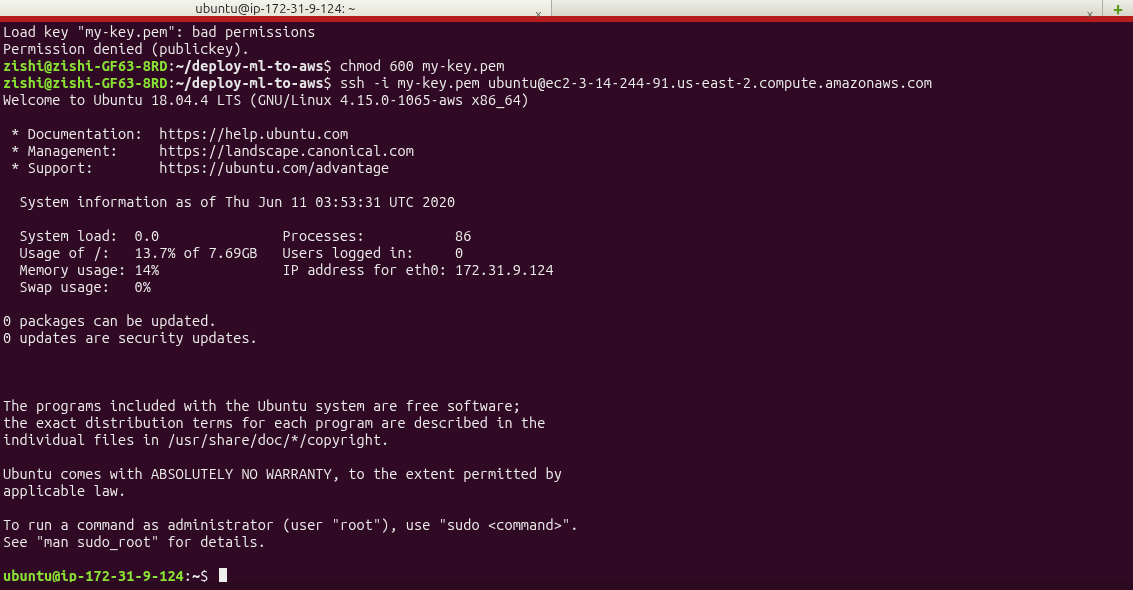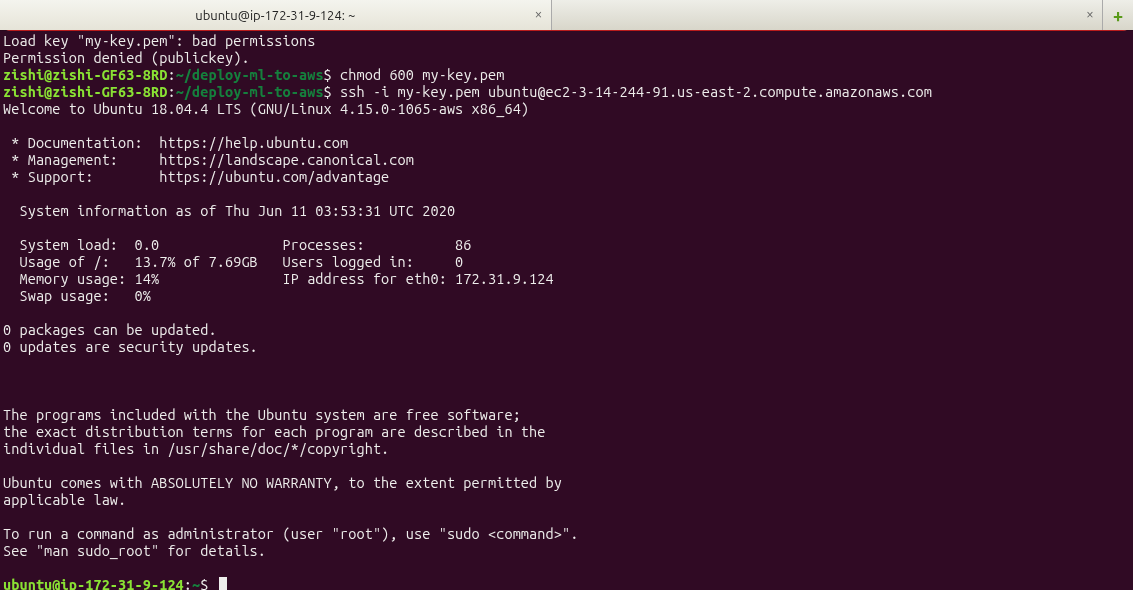--- a/index.html
+++ b/index.html
@@ -5,24 +5,23 @@
   * { margin: 0; padding: 0; box-sizing: border-box; }
   body {
     font-family: "Ubuntu Mono", "DejaVu Sans Mono", monospace;
     background: #2b0a1f;
     width: 1133px;
     height: 590px;
     overflow: hidden;
   }
   .tab-bar {
     display: flex;
-    height: 31px;
+    height: 22px;
     background: #d0d0c8;
-    border-bottom: 1px solid #b91c1c;
-    border-radius: 10px;
+    border-bottom: 6px solid #b91c1c;
   }
   .tab {
     flex: 1;
     display: flex;
     align-items: center;
     justify-content: center;
     position: relative;
     font-family: "Ubuntu", sans-serif;
     font-size: 13px;
     color: #444;
@@ -57,21 +56,21 @@
     color: #eeeeec;
     font-size: 14.5px;
     line-height: 17px;
     padding: 1px 3px;
     white-space: pre;
     height: 560px;
     overflow: hidden;
     letter-spacing: 0.1px;
   }
   .green { color: #8ae234; font-weight: bold; }
-  .blue { color: #15803d; font-weight: bold; }
+  .blue { color: #e5e5e5; font-weight: bold; }
   .white { color: #eeeeec; }
   .cursor {
     display: inline-block;
     width: 8px;
     height: 16px;
     background: #eeeeec;
     vertical-align: text-bottom;
     margin-left: 2px;
   }
   .line { display: block; }

